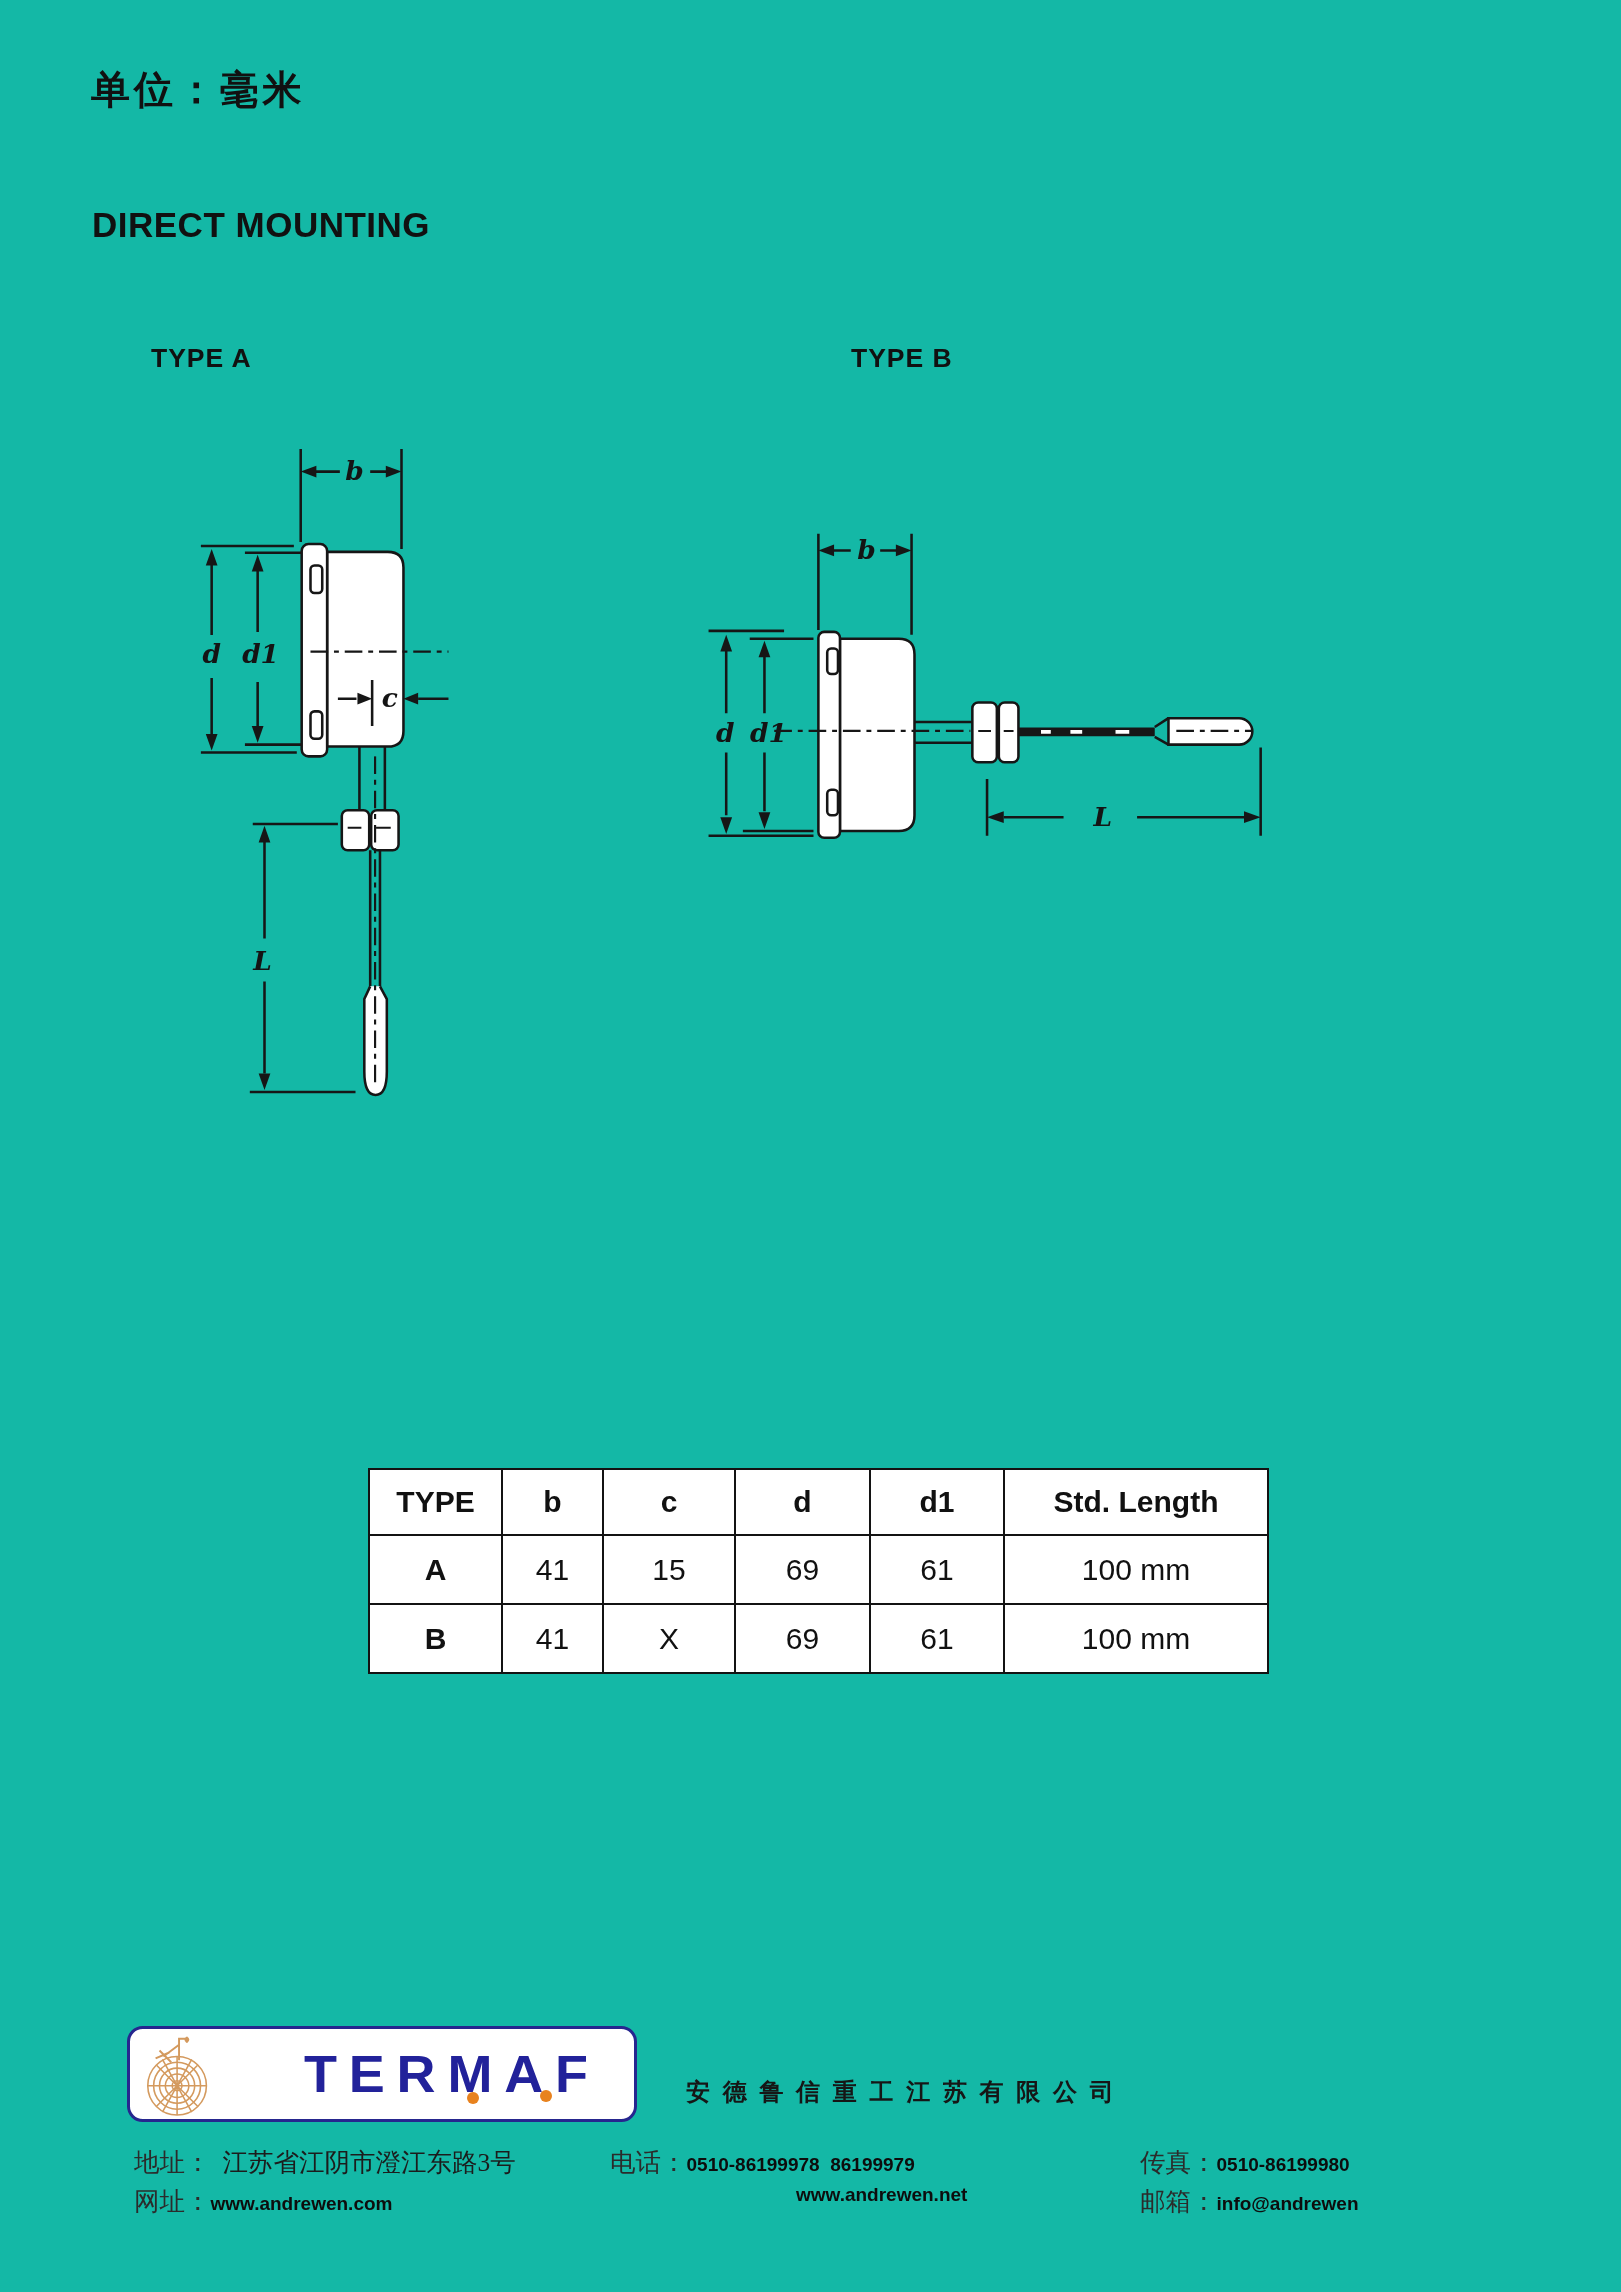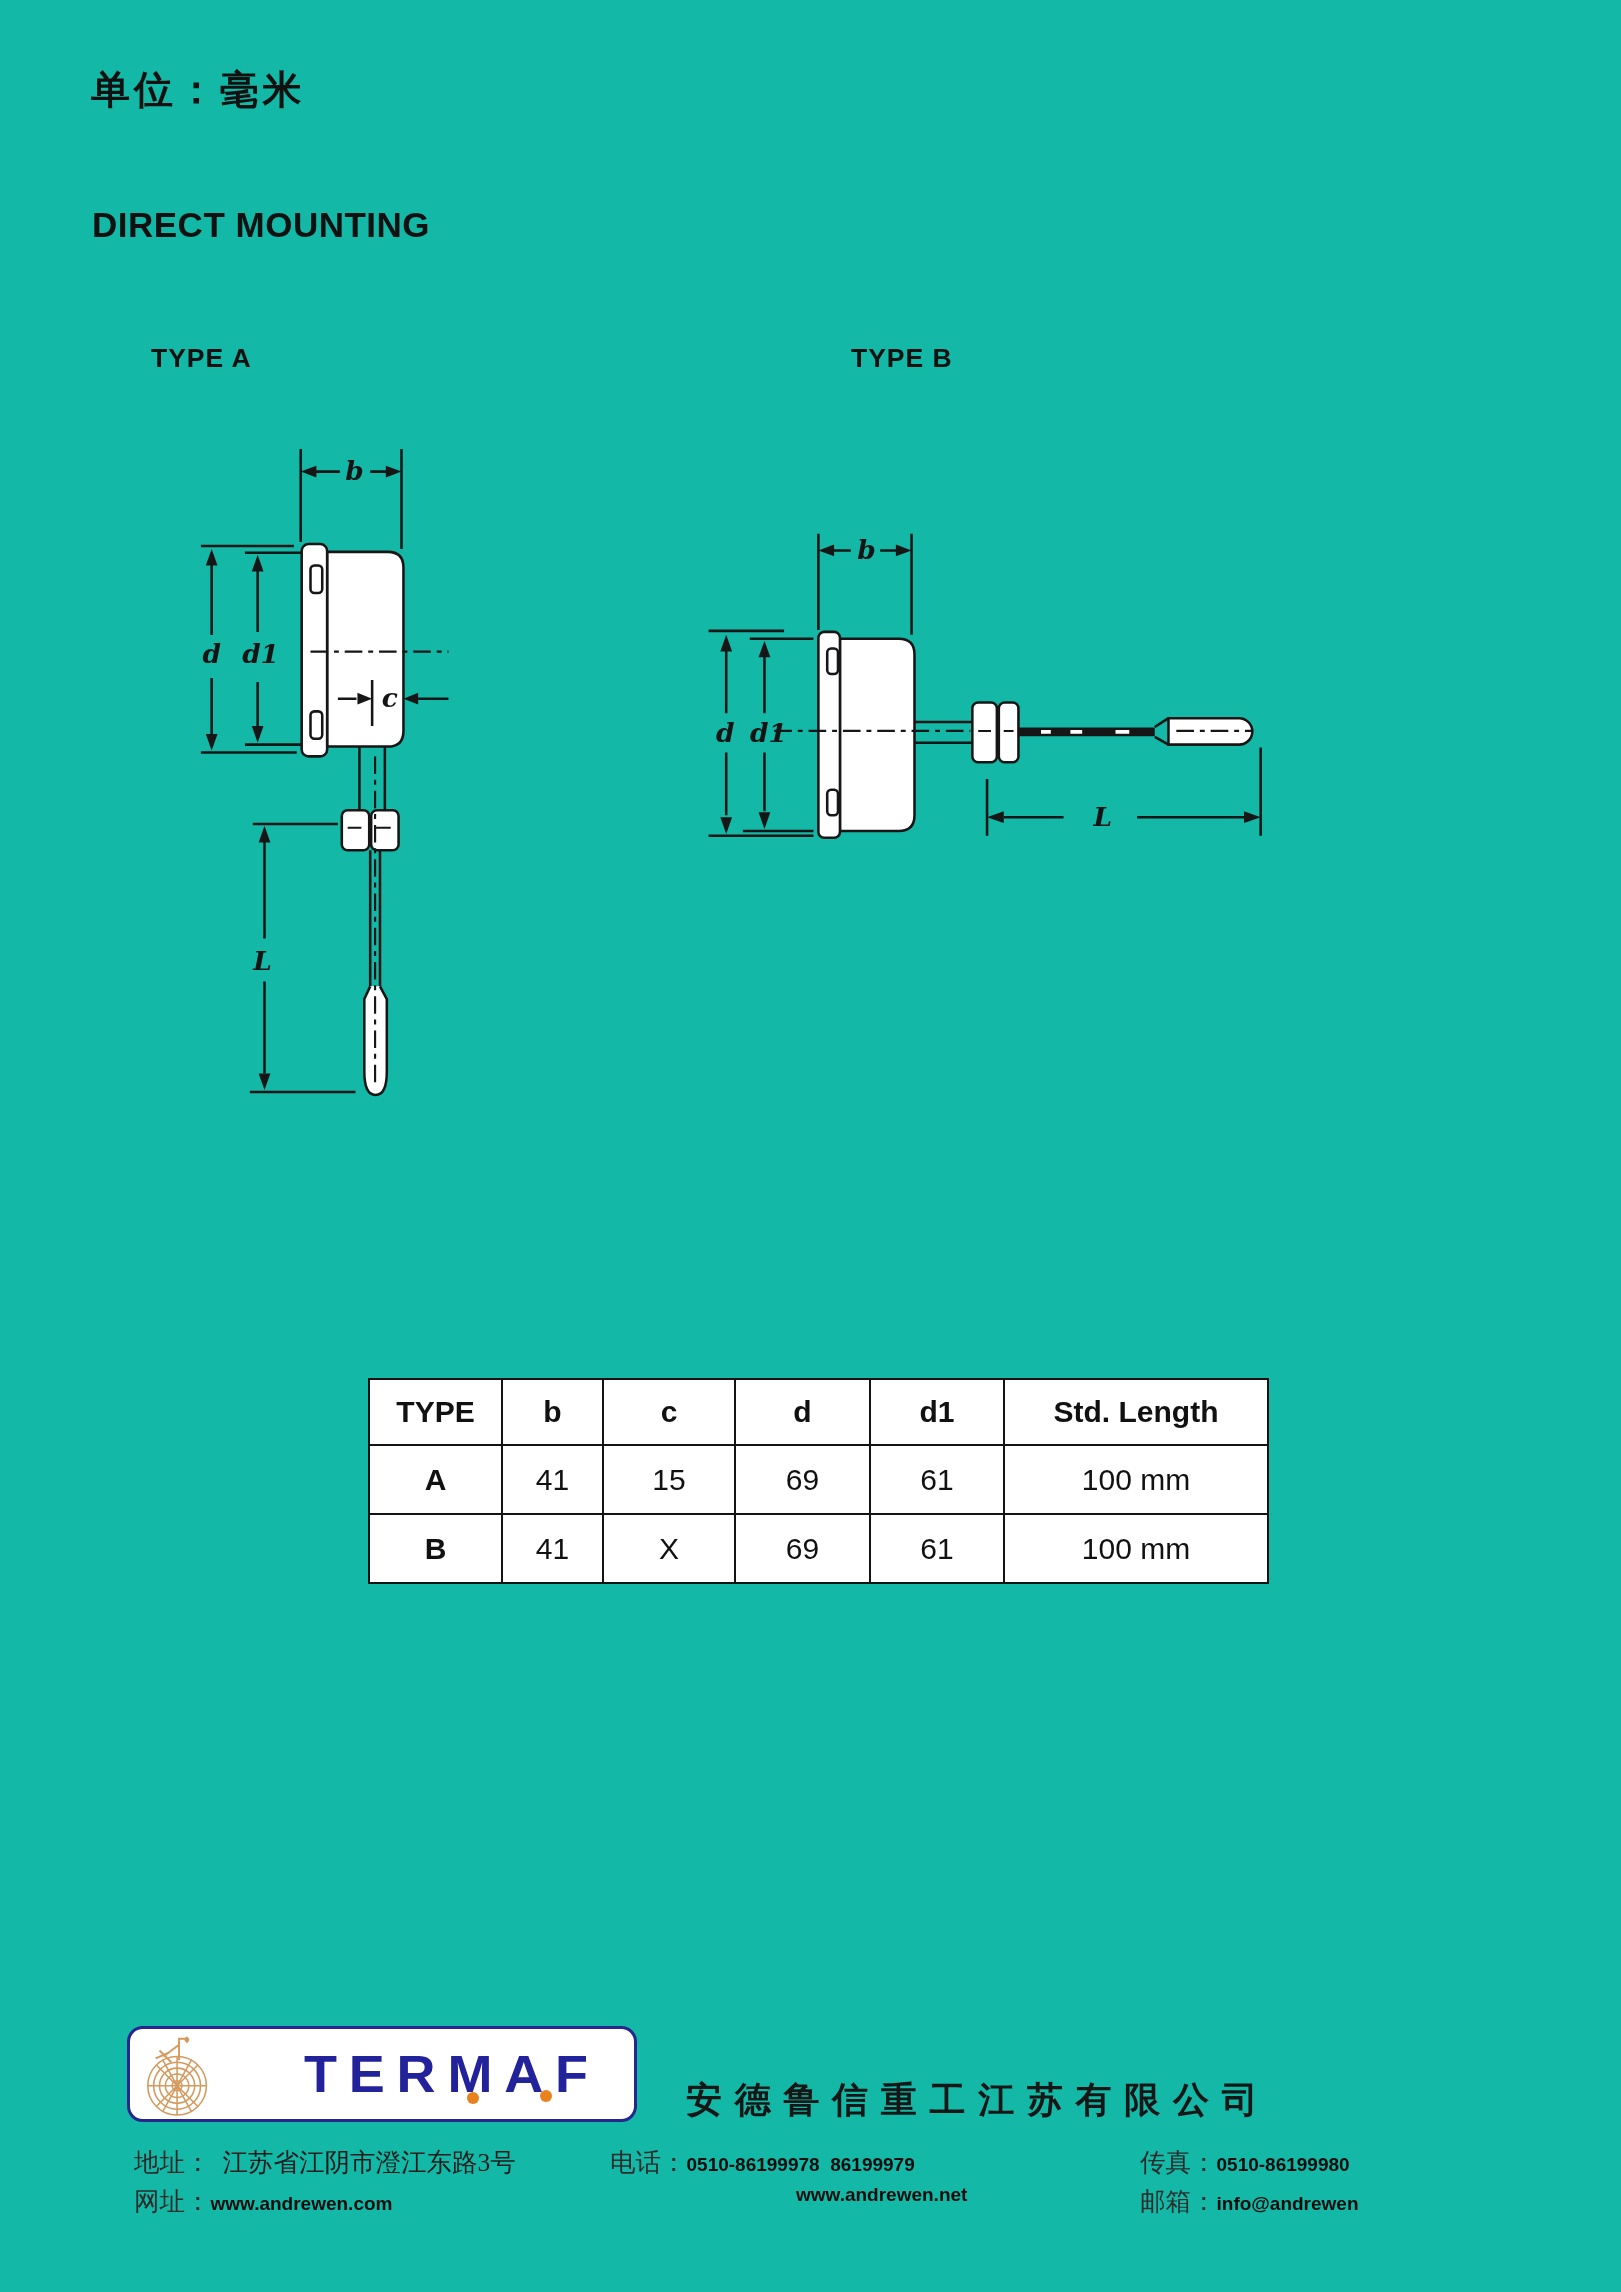--- a/index.html
+++ b/index.html
@@ -15,21 +15,21 @@
   .dims-table td{border:2.9px solid #131313;text-align:center;vertical-align:middle;
                  font-size:30px;padding:0;background:#fff;}
   .dims-table tr.hdr td{font-weight:700;height:64px;}
   .dims-table tr.bodyrow td{height:67px;font-weight:400;}
   .dims-table tr.bodyrow td.typecell{font-weight:700;}
   .logo-box{position:absolute;left:127px;top:2026px;width:510px;height:96px;
             border:3.9px solid #26268f;border-radius:15.7px;background:#fff;box-sizing:border-box;}
   .logo-text{position:absolute;left:174px;top:13.7px;font-weight:700;font-size:54px;
              letter-spacing:11.8px;color:#22229a;transform:scaleY(0.95);}
   .logo-dot{position:absolute;width:11.8px;height:11.8px;border-radius:50%;background:#e8821e;}
-  .company{font-weight:600;font-size:36px;letter-spacing:12.7px;color:#161616;}
+  .company{font-weight:600;font-size:24px;letter-spacing:12.7px;color:#161616;}
   .flabel{font-family:"Liberation Serif",serif;font-size:25.5px;color:#2b2b2b;}
   .fval-cn{font-family:"Liberation Serif",serif;font-size:25.5px;color:#1c1c1c;margin-left:12px;}
   .fval{font-size:19px;font-weight:700;color:#0d0d0d;}
   .fline span{vertical-align:baseline;}
 </style>
 </head>
 <body>
 
 <div class="page">
 
@@ -128,21 +128,21 @@
     <path d="M1200,746 H1278" stroke-dasharray="18 6 5 6" stroke-width="2.2"></path>
 
     <path d="M1007,795 V853 M1286,763 V853"></path>
     <path d="M1024,834 H1085 M1160,834 H1269"></path>
     <polygon points="1007,834 1024,828 1024,840" fill="#161616" stroke="none"></polygon>
     <polygon points="1286,834 1269,828 1269,840" fill="#161616" stroke="none"></polygon>
     <text x="1125" y="843" text-anchor="middle" stroke="none" fill="#141414">L</text>
   </svg>
 
 
-  <table class="abs dims-table" style="left:368px;top:1378px;border-radius:16px;">
+  <table class="abs dims-table" style="left:368px;top:1468px;border-radius:16px;">
     <colgroup>
       <col style="width:133px">
         <col style="width:101px">
         <col style="width:132px">
       <col style="width:135px">
         <col style="width:134px">
         <col style="width:264px">
     </colgroup>
     <tbody>
         <tr class="hdr">

